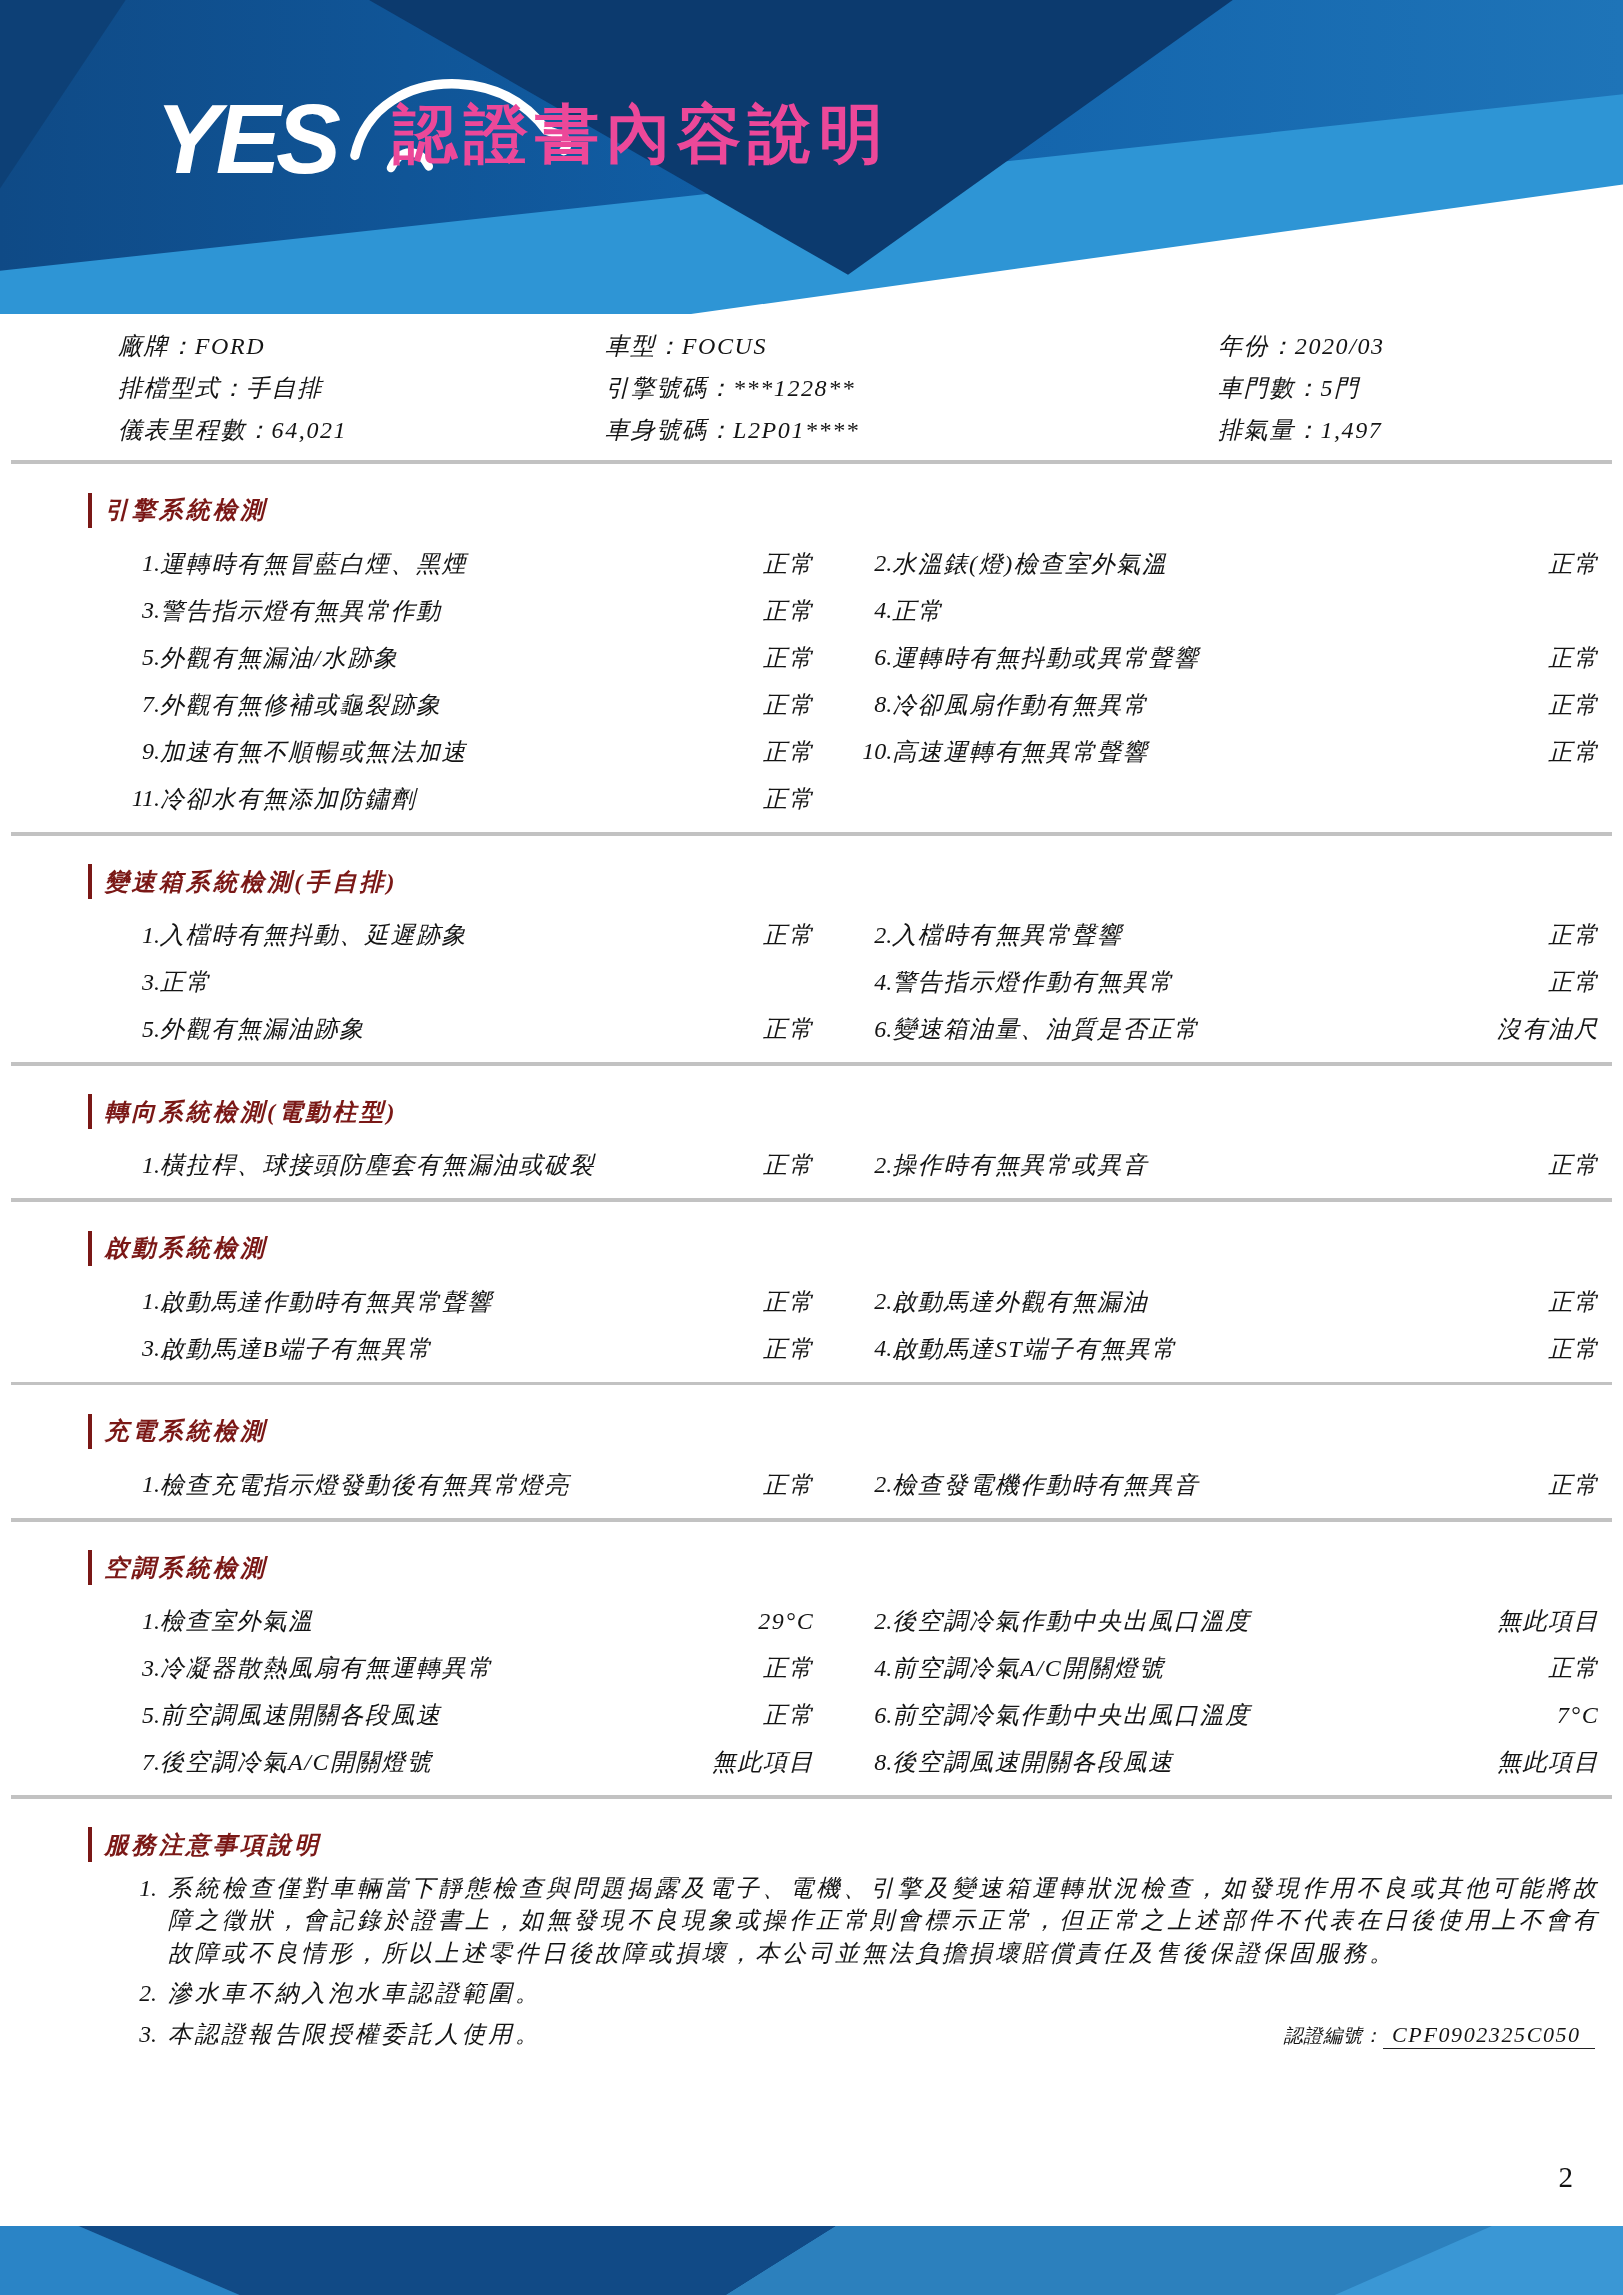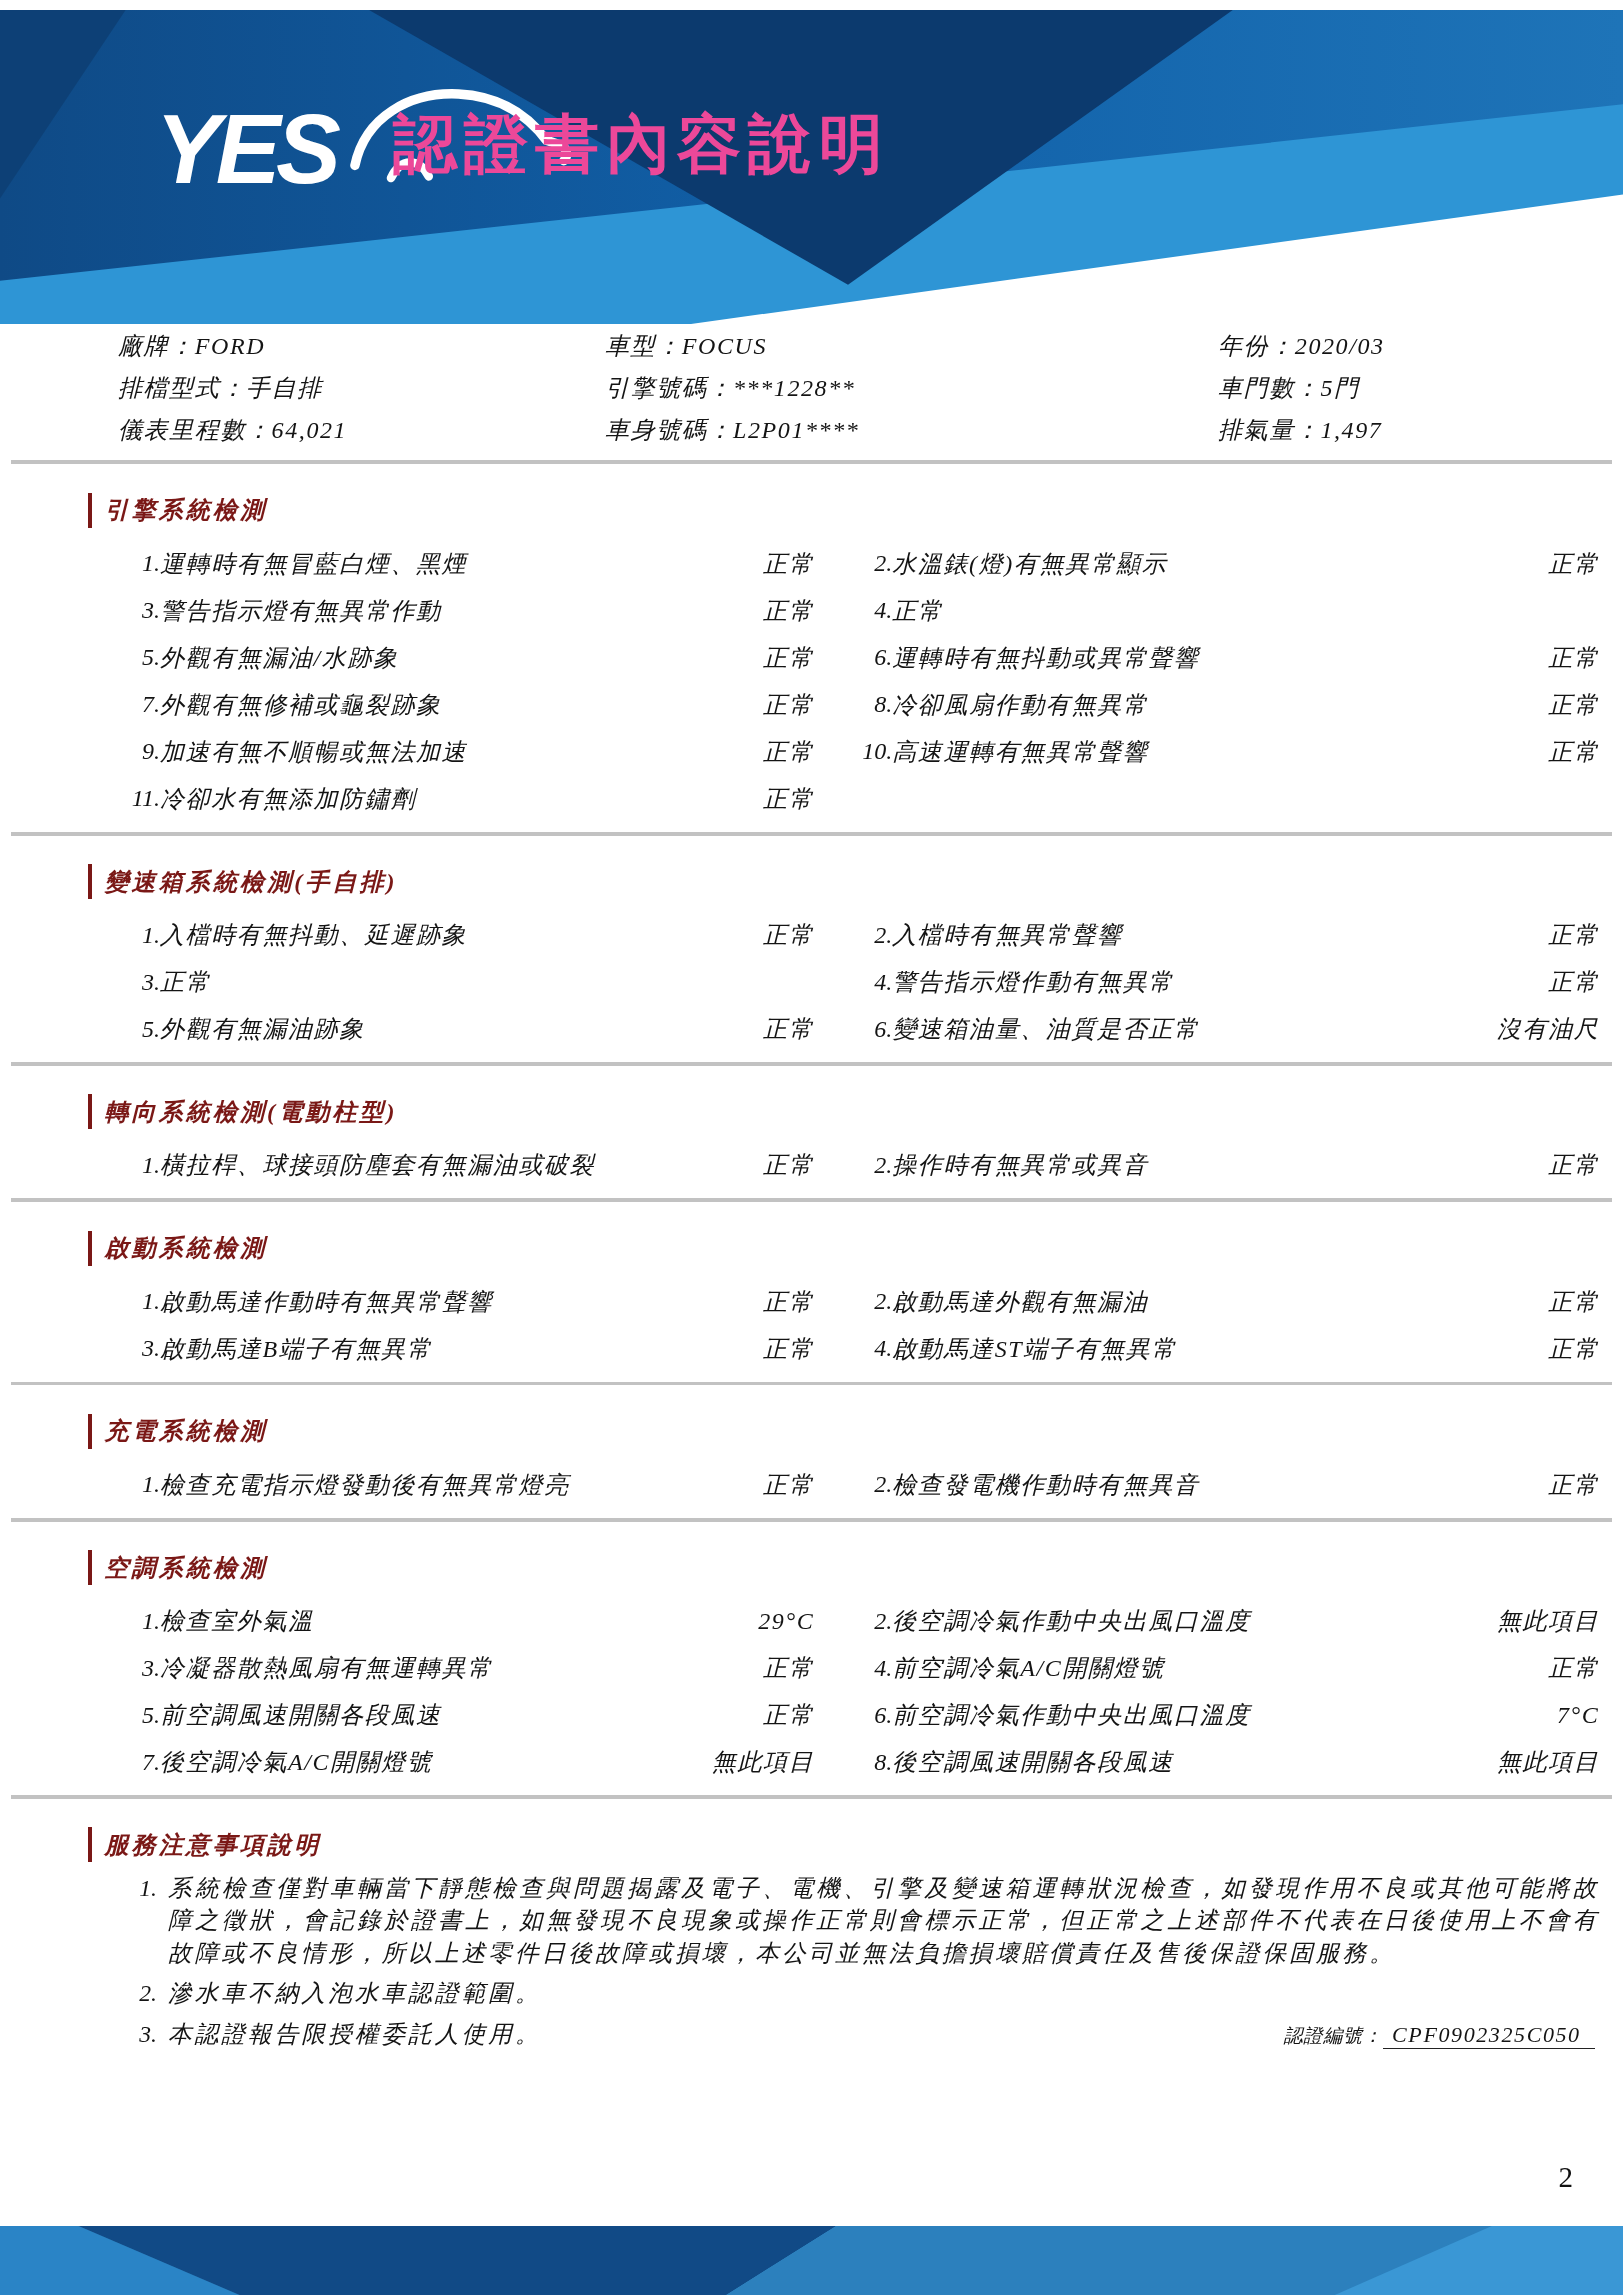--- a/index.html
+++ b/index.html
@@ -1,21 +1,21 @@
 <!DOCTYPE html>
 <html style="font-size:12.6px"><head>
 <meta charset="utf-8">
 <style>
   html,body{margin:0;padding:0;}
   body{
     width:1623px;height:2295px;position:relative;background:#ffffff;
     font-family:"Liberation Serif","DejaVu Serif",serif;color:#141414;overflow:hidden;
   }
   
-  .header{position:absolute;top:0;left:0;width:1623px;height:314px;margin-top:10px;}
+  .header{position:absolute;top:0;left:0;width:1623px;height:314px;}
   .header svg{display:block;}
   .hdr-title{
     position:absolute;left:393px;top:91px;
     font-family:"Liberation Sans","DejaVu Sans",sans-serif;
     font-weight:bold;font-size:64px;color:#ec4899;letter-spacing:7px;white-space:nowrap;
   }
   
   .content{position:absolute;top:314px;left:0;width:1623px;font-style:italic;}
   .info{margin:11px 23.6px 0 118px;display:grid;grid-template-columns:487px 613px 1fr;font-size:24px;letter-spacing:1.6px;}
   .info .cell{height:42px;display:flex;align-items:center;white-space:nowrap;}
@@ -93,21 +93,21 @@
       </div>
     <div class="items">
       <div class="row">
         <div class="h hl">
             <span class="n">1.</span>
             <span class="l">運轉時有無冒藍白煙、黑煙</span>
             <span class="v">正常</span>
           </div>
         <div class="h hr">
             <span class="n">2.</span>
-            <span class="l">水溫錶(燈)有無異常顯示</span>
+            <span class="l">水溫錶(燈)檢查室外氣溫</span>
             <span class="v">正常</span>
           </div>
       </div>
       <div class="row">
         <div class="h hl">
             <span class="n">3.</span>
             <span class="l">警告指示燈有無異常作動</span>
             <span class="v">正常</span>
           </div>
         <div class="h hr">

